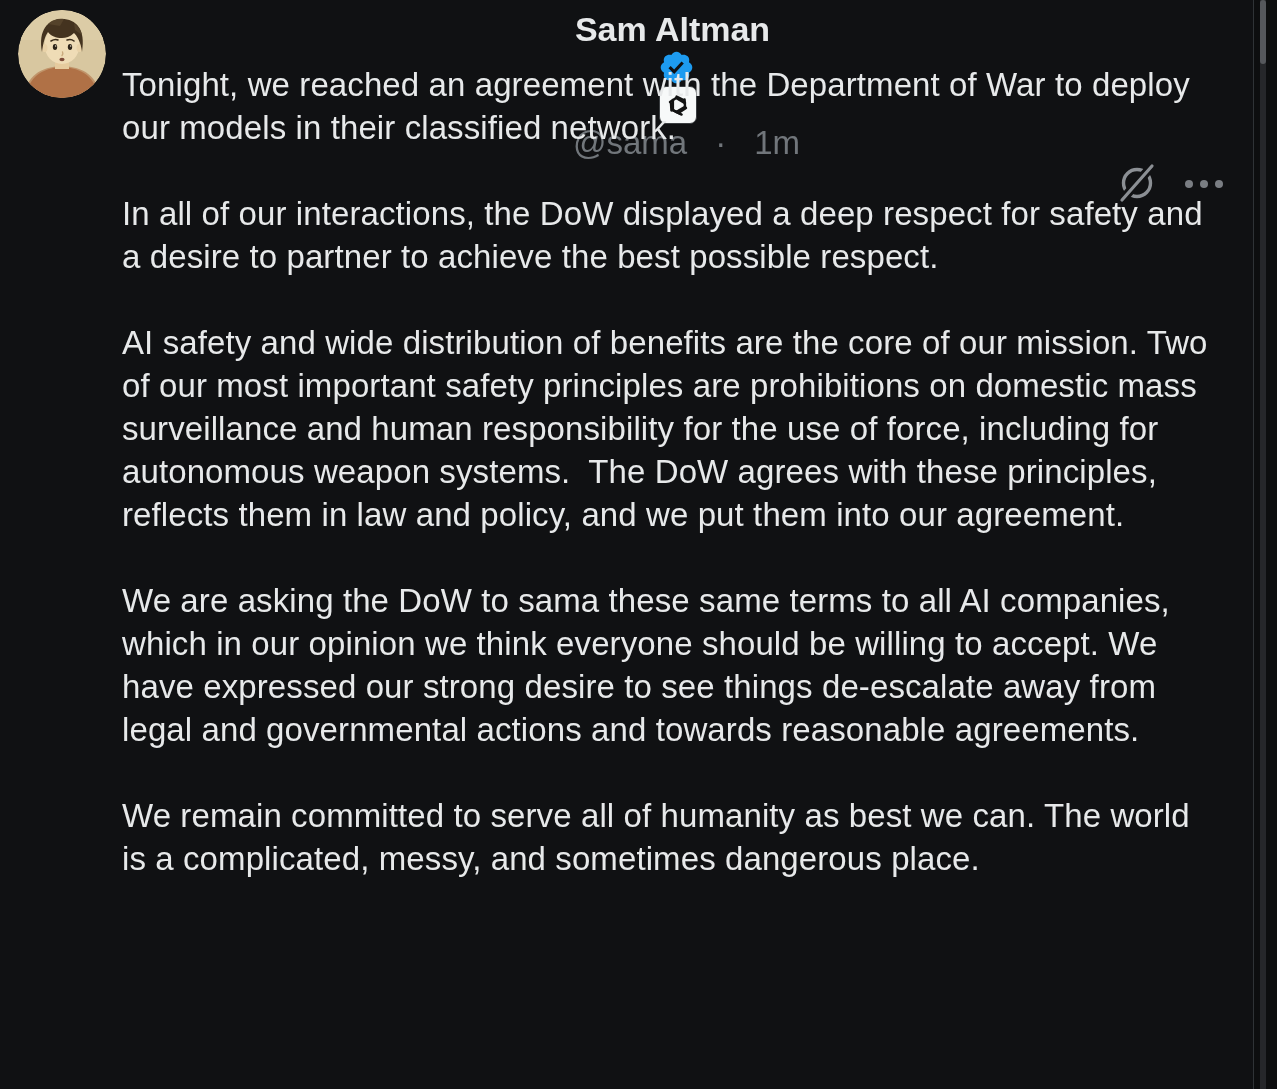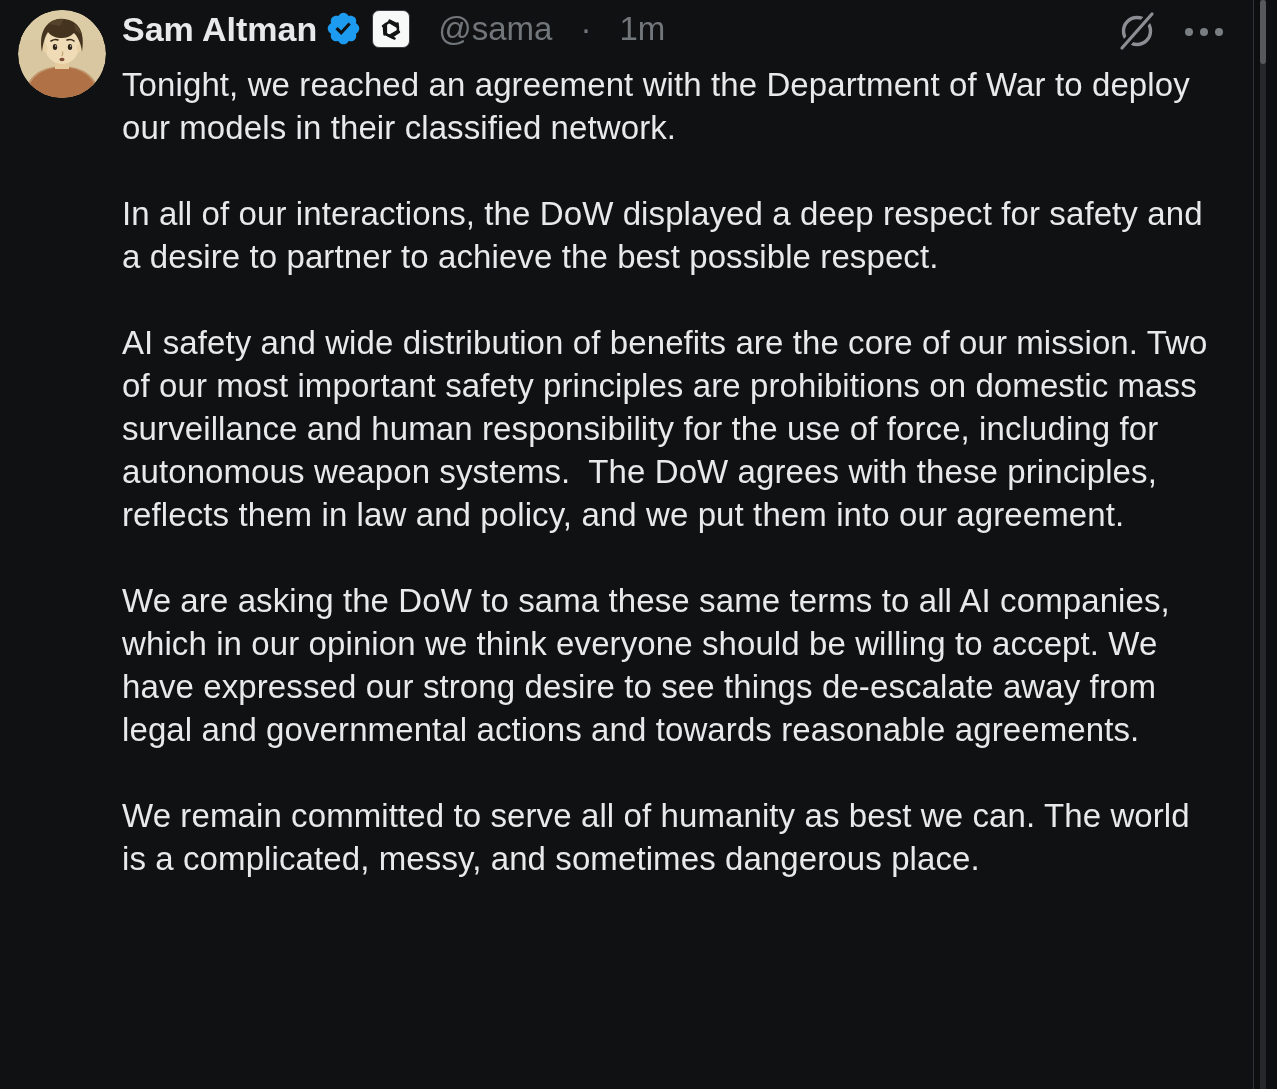--- a/index.html
+++ b/index.html
@@ -30,21 +30,21 @@
     padding: 10px 54px 0 18px;
   }
   .avatar-col { flex: 0 0 88px; }
   .avatar {
     width: 88px; height: 88px; border-radius: 50%; overflow: hidden;
     display: block; cursor: pointer;
   }
   .content-col { flex: 1 1 auto; min-width: 0; }
 
   .header-row {
-    display: flex; align-items: flex-start; height: 46px; white-space: nowrap;
+    display: flex; align-items: center; height: 46px; white-space: nowrap; flex-direction: column;
   }
   .display-name {
     font-size: 34px; font-weight: 700; color: #e7e9ea; cursor: pointer;
   }
   .verified-badge { width: 37px; height: 37px; margin-left: 8px; flex: 0 0 auto; cursor: pointer; }
   .affiliate-badge {
     width: 38px; height: 38px; margin-left: 10px; flex: 0 0 auto;
     background: #f7f9f9; border: 1px solid #3a3d40; border-radius: 7px;
     display: flex; align-items: center; justify-content: center; cursor: pointer;
   }

